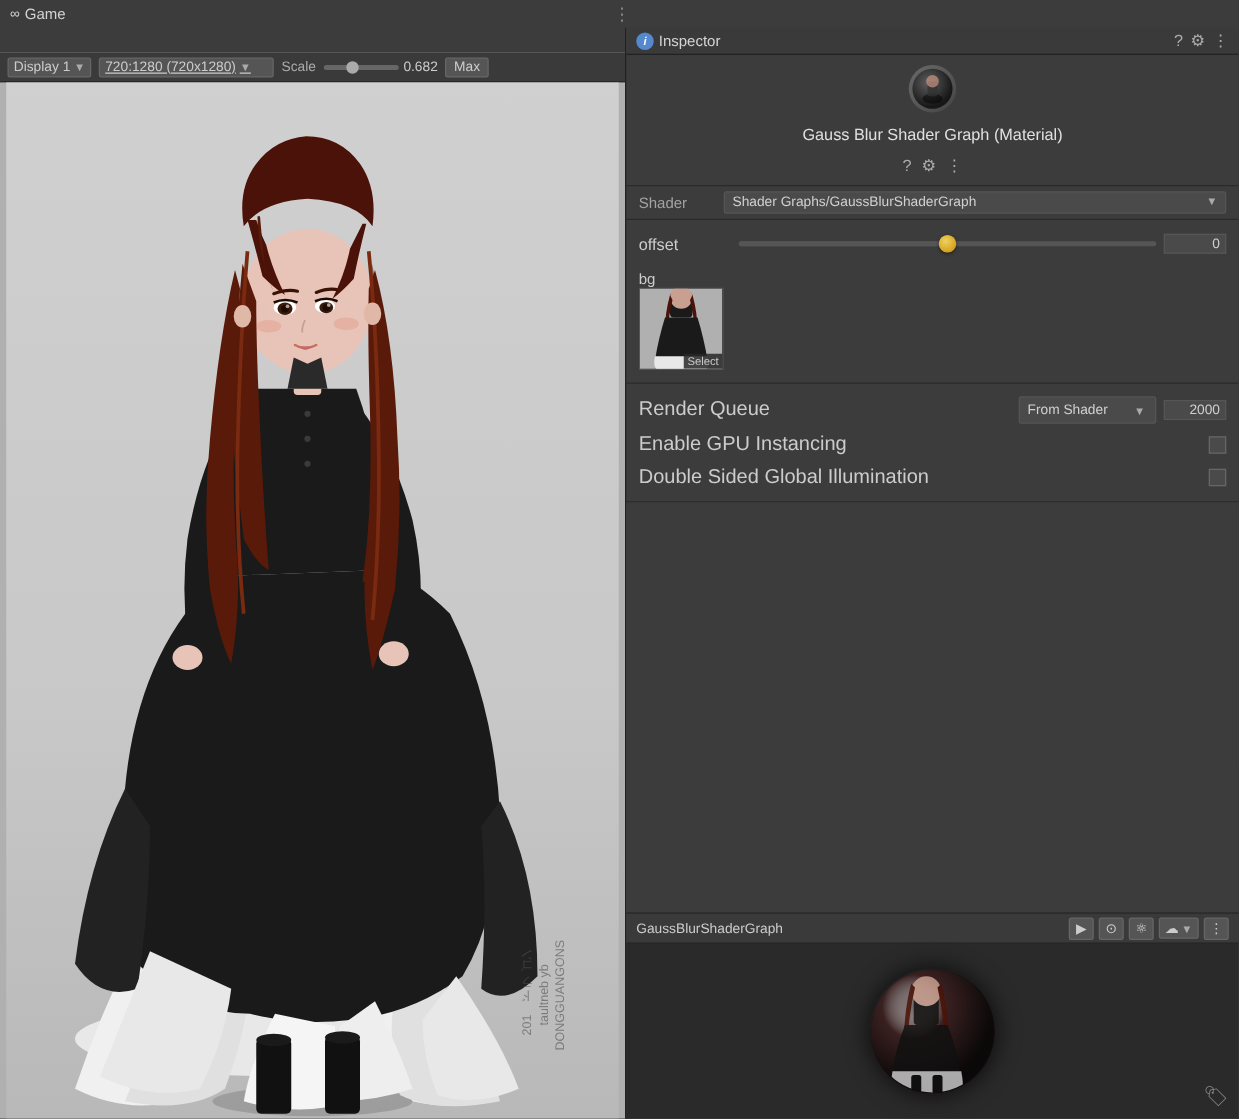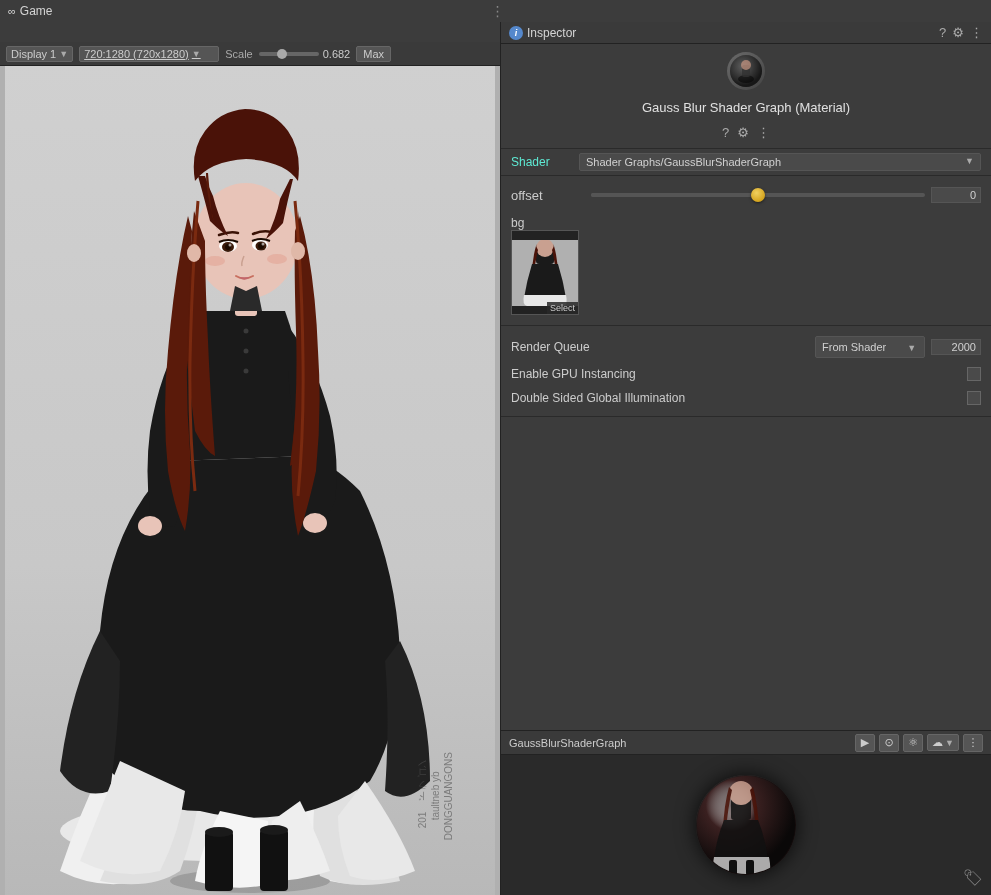--- a/index.html
+++ b/index.html
@@ -260,21 +260,21 @@
     
     .shader-row {
       display: flex;
       align-items: center;
       padding: 4px 10px;
       gap: 8px;
       border-bottom: 1px solid #2a2a2a;
     }
 
     .shader-label {
-      color: #5eead4;
+      color: #a3a3a3;
       font-size: 12px;
       min-width: 60px;
     }
 
     .shader-dropdown {
       flex: 1;
       display: flex;
       background: #4a4a4a;
       border: 1px solid #555;
       padding: 2px 6px;
@@ -358,21 +358,21 @@
 
     .bg-label {
       min-width: 80px;
       color: #ccc;
       font-size: 12px;
       padding-top: 4px;
     }
 
     .texture-preview {
       width: 68px;
-      height: 85px;
+      height: 66px;
       background: #222;
       border: 1px solid #555;
       position: relative;
       overflow: hidden;
       display: flex;
       align-items: center;
       justify-content: center;
     }
 
     .texture-select-label {
@@ -394,21 +394,21 @@
     .render-row {
       display: flex;
       align-items: center;
       padding: 4px 10px;
       min-height: 24px;
     }
 
     .render-label {
       flex: 1;
       color: #ccc;
-      font-size: 12px;
+      font-size: 16px;
     }
 
     .render-dropdown {
       display: flex;
       align-items: flex-end;
       background: #4a4a4a;
       border: 1px solid #555;
       padding: 4px 6px;
       border-radius: 2px;
       cursor: pointer;

